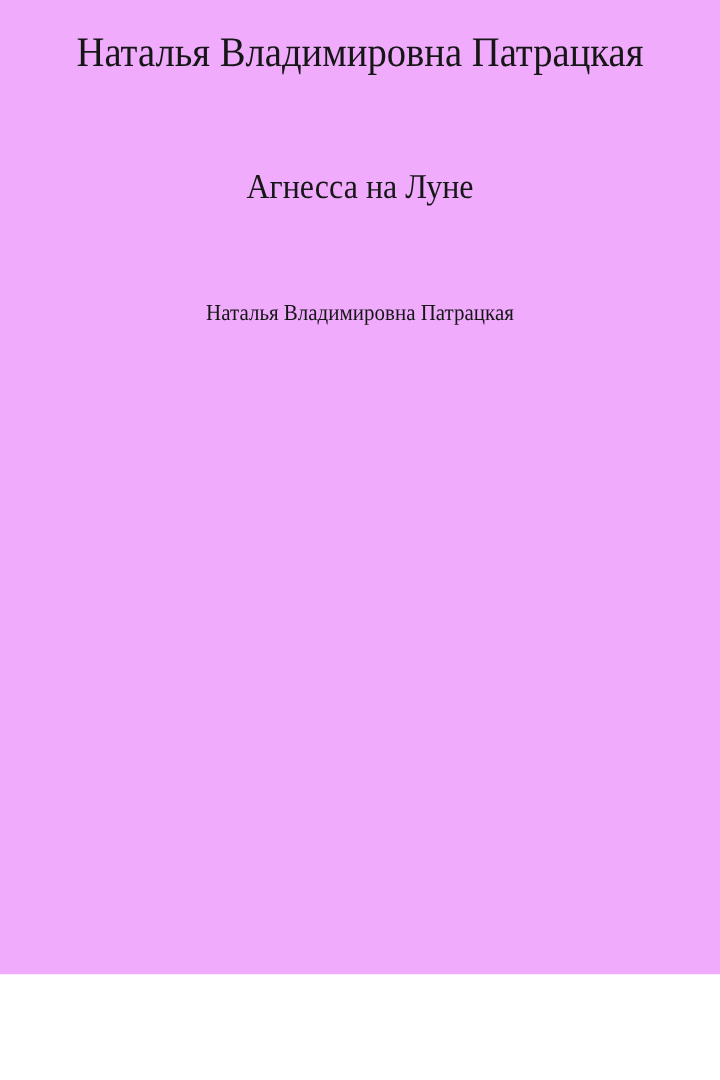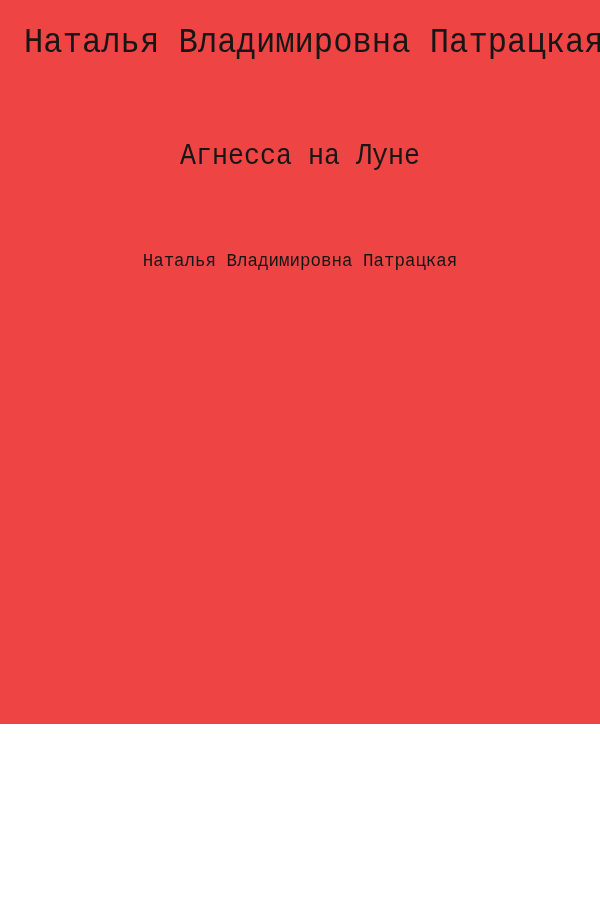--- a/index.html
+++ b/index.html
@@ -3,24 +3,24 @@
 <meta charset="utf-8">
 <style>
   html, body {
     margin: 0;
     padding: 0;
     background: #ffffff;
   }
   .page {
     position: relative;
     width: 600px;
-    height: 724px;
-    background: #ef4444;
+    height: 812px;
+    background: #f0abfc;
     overflow: hidden;
-    font-family: Liberation Mono, monospace;
+    font-family: Liberation Serif, serif;
     color: #161616;
   }
   .line {
     position: absolute;
     left: 0;
     width: 600px;
     text-align: center;
     line-height: 1;
     white-space: nowrap;
     font-weight: normal;

